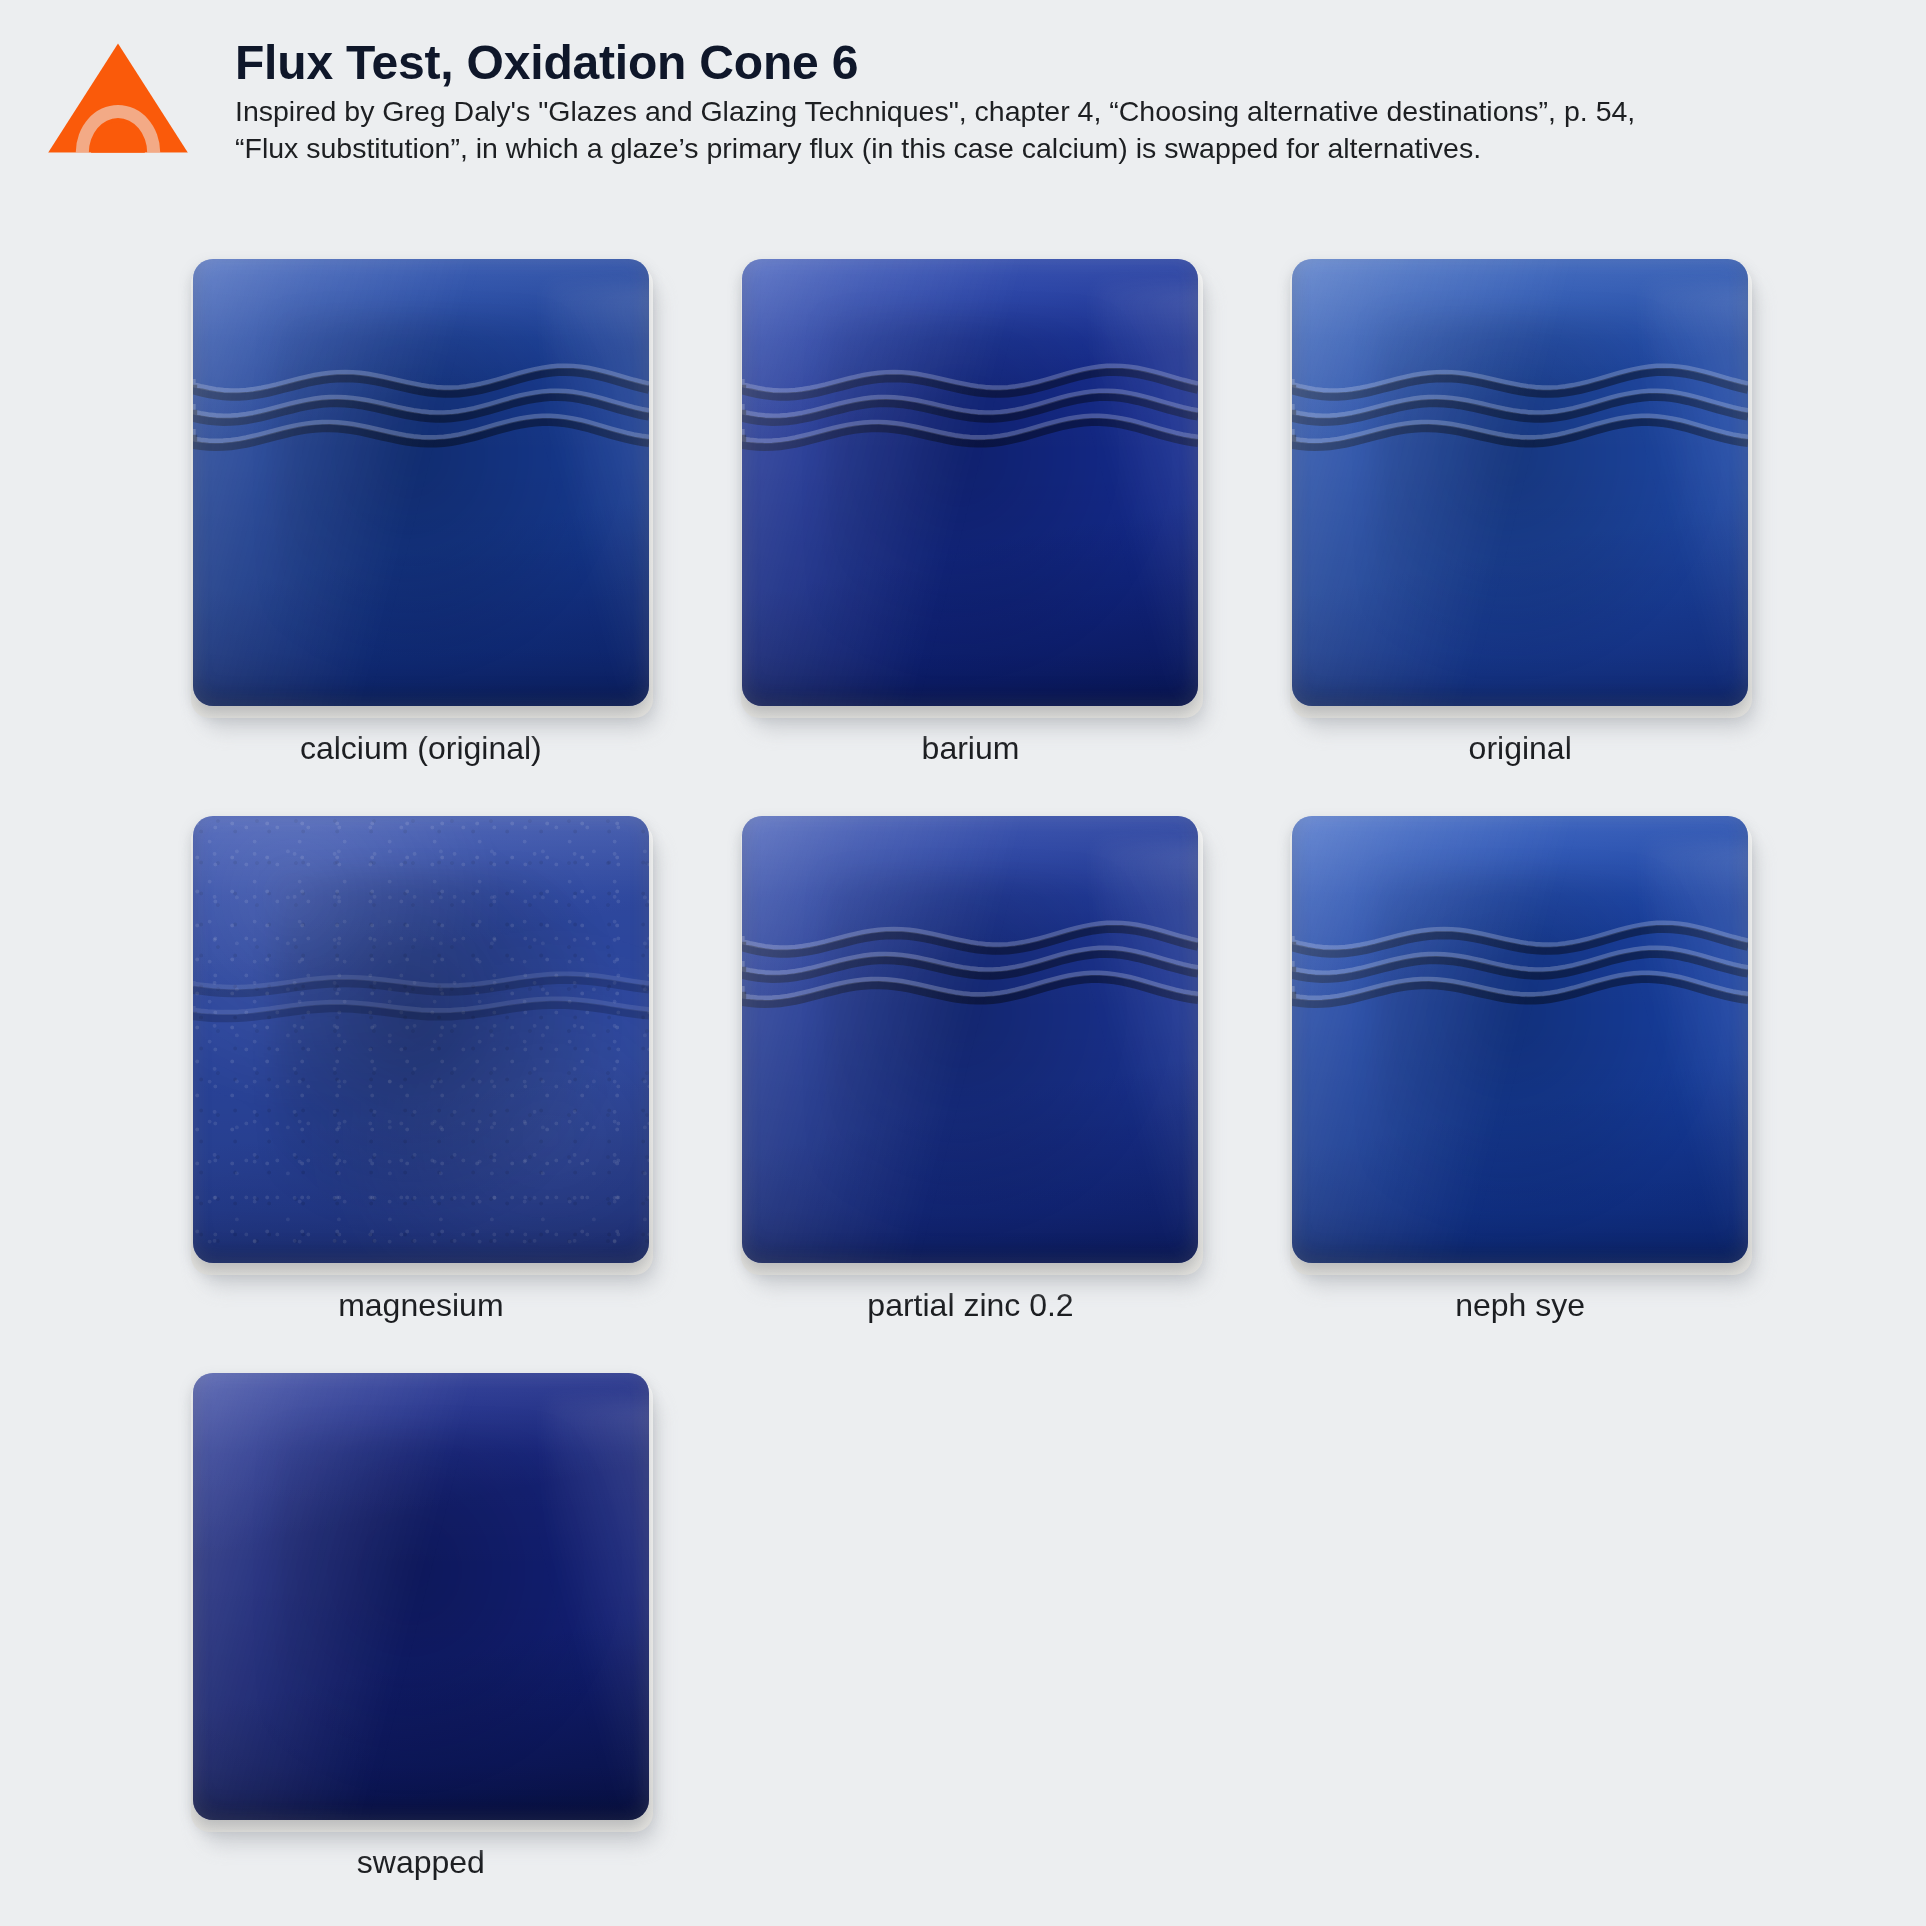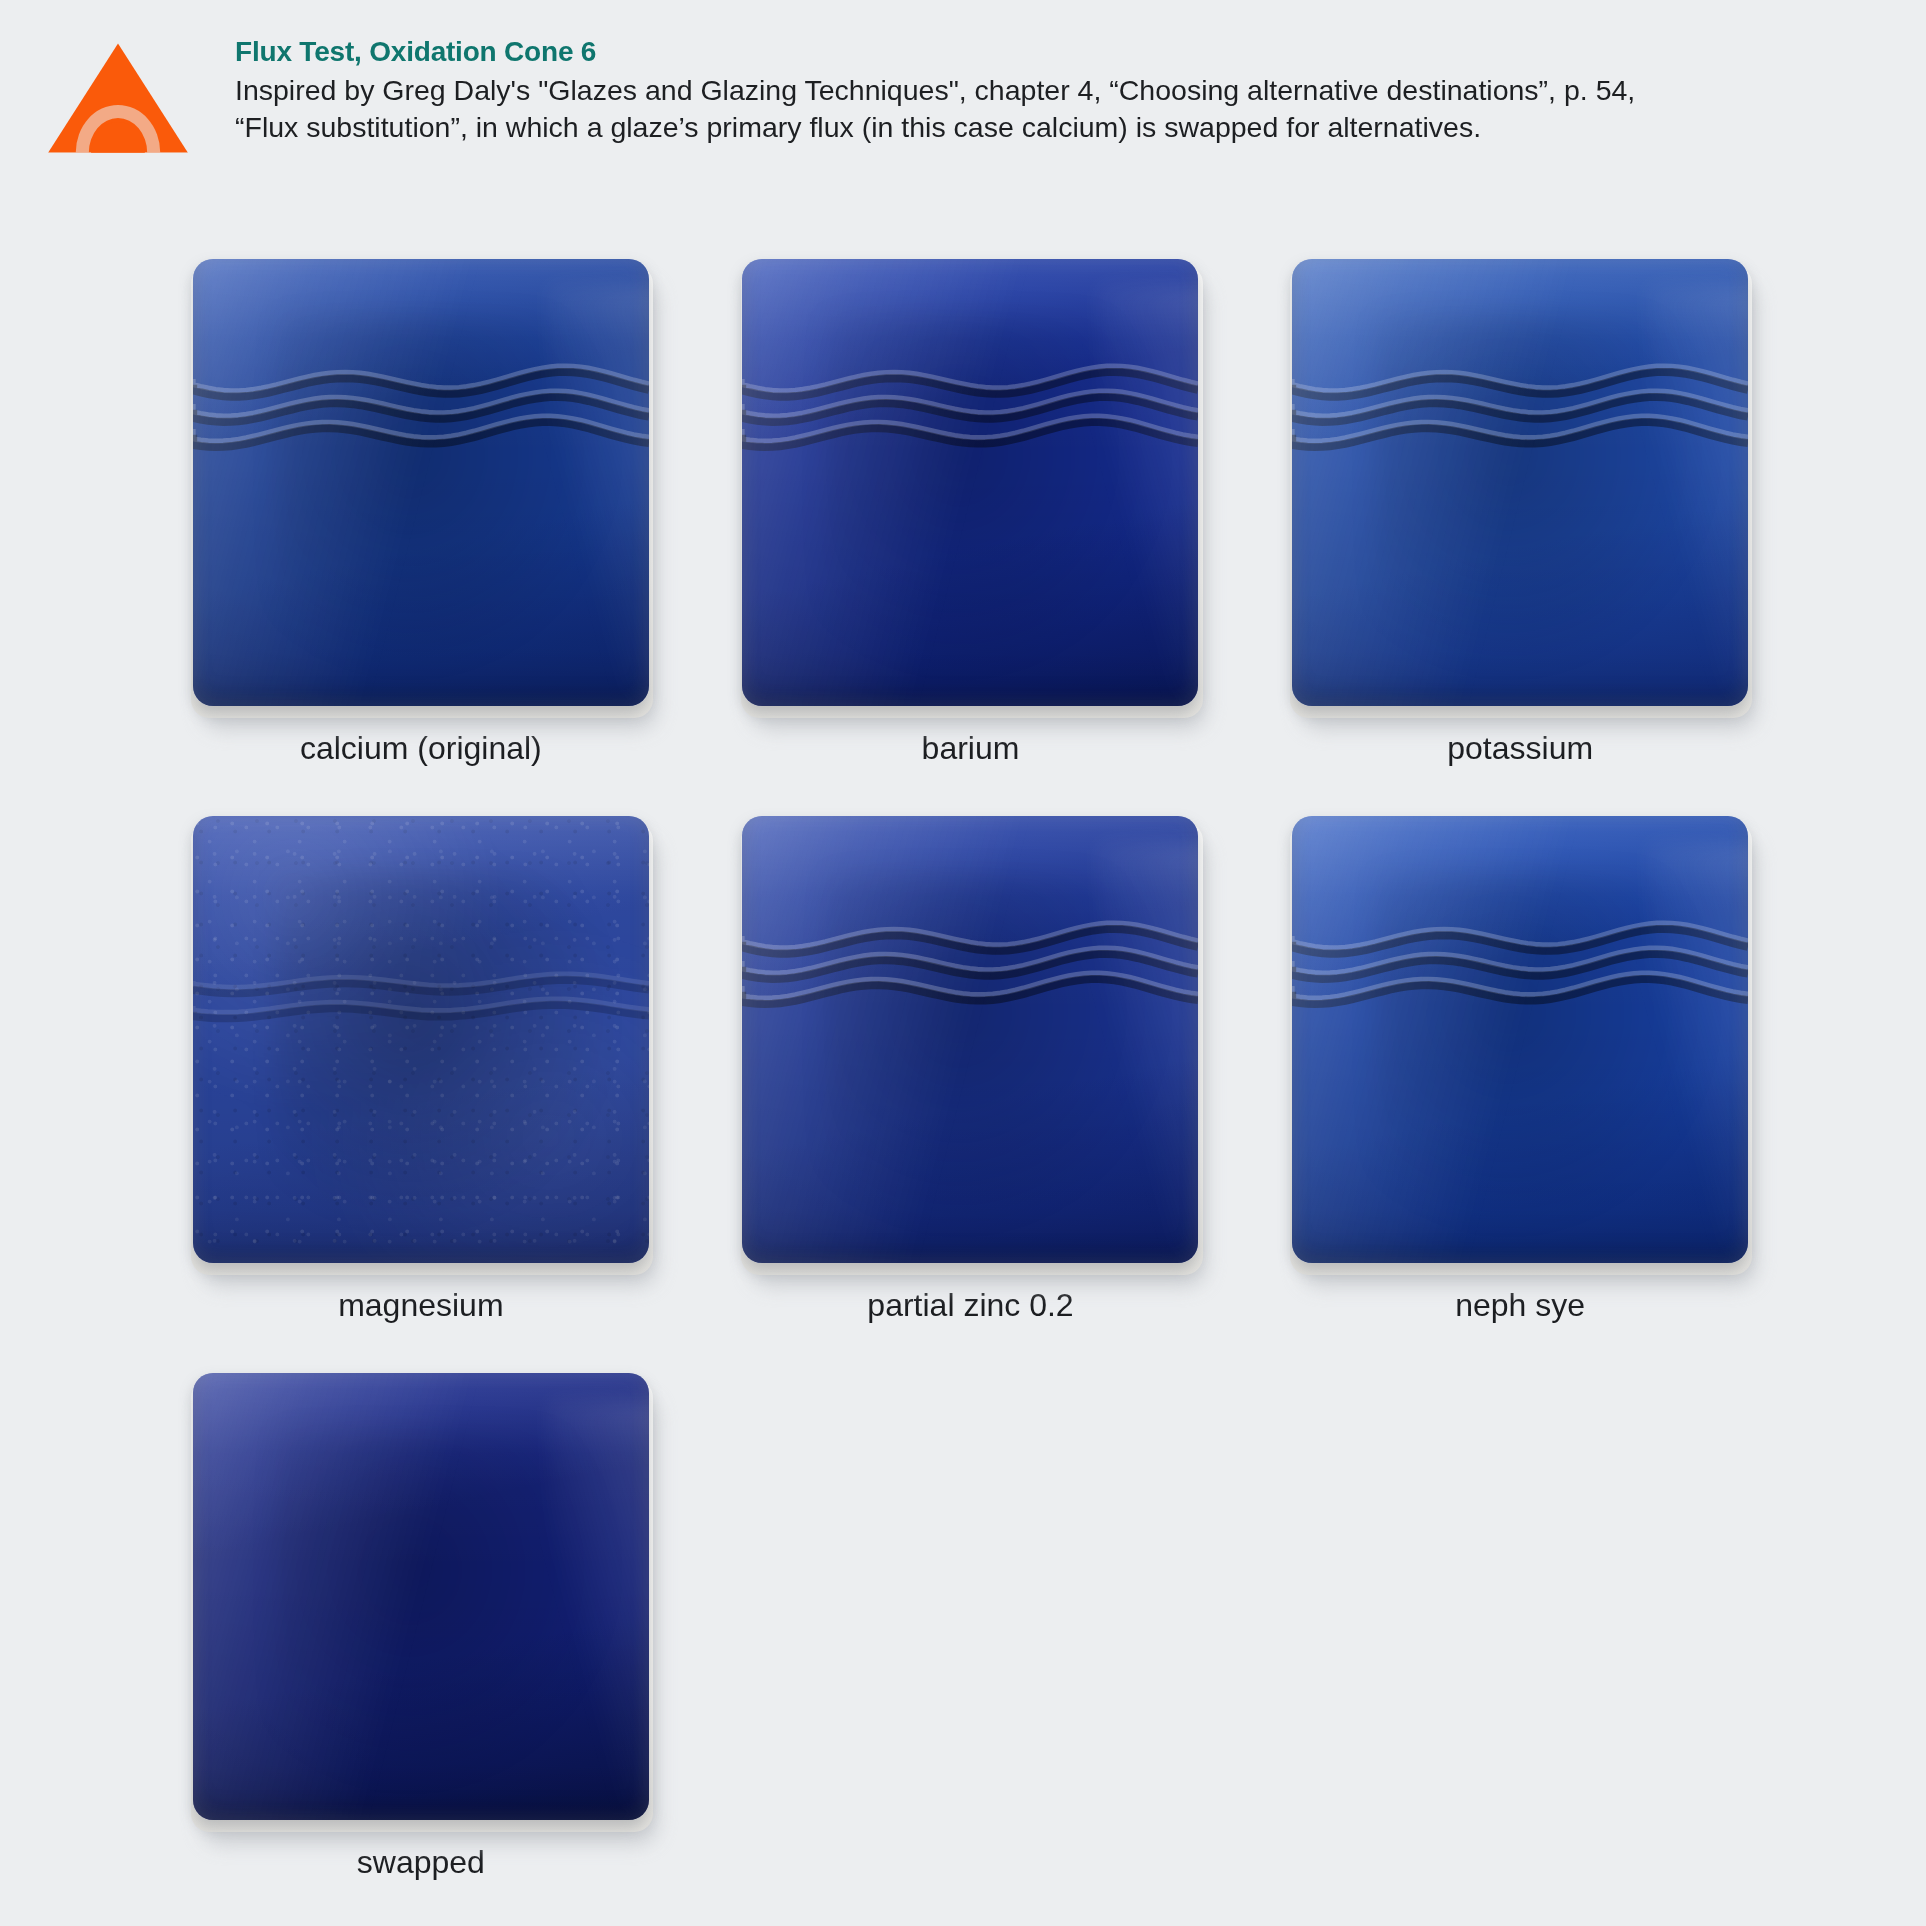--- a/index.html
+++ b/index.html
@@ -23,23 +23,23 @@
     position: absolute;
     left: 45px; top: 37px;
     width: 146px; height: 116px;
   }
   .header-text {
     position: absolute;
     left: 235px; top: 37px;
     width: 1618px;
   }
   .title {
-    font-size: 28px;
+    font-size: 48px;
     font-weight: bold;
-    color: #0f766e;
+    color: #0f172a;
     letter-spacing: -0.2px;
     margin: 0 0 4.6px 0;
     line-height: 1.08;
   }
   .subtitle {
     font-size: 28.5px;
     color: #1d1f22;
     line-height: 1.30;
     margin: 0;
     max-width: 1410px;
@@ -292,21 +292,21 @@
               <path d="M 0 110 L 0 123.5 L 10 125.1 L 20 126.1 L 30 126.4 L 40 126.2 L 50 125.3 L 60 123.9 L 70 122.0 L 80 119.7 L 90 117.2 L 100 114.5 L 110 111.7 L 120 109.1 L 130 106.6 L 140 104.5 L 150 102.8 L 160 101.6 L 170 100.9 L 180 100.8 L 190 101.3 L 200 102.3 L 210 103.7 L 220 105.6 L 230 107.8 L 240 110.1 L 250 112.5 L 260 114.8 L 270 117.0 L 280 118.9 L 290 120.3 L 300 121.3 L 310 121.8 L 320 121.6 L 330 120.9 L 340 119.6 L 350 117.8 L 360 115.5 L 370 112.9 L 380 110.0 L 390 107.0 L 400 104.0 L 410 101.1 L 420 98.5 L 430 96.3 L 440 94.5 L 450 93.2 L 460 92.5 L 470 92.5 L 480 93.1 L 490 94.3 L 500 96.1 L 510 98.3 L 520 100.9 L 530 103.8 L 540 106.8 L 550 109.9 L 560 112.8 L 570 115.5 L 580 117.8 L 590 119.7 L 600 121.0" fill="none" stroke="rgba(255,255,255,0.22)" stroke-width="7"></path>
               <path d="M 0 118 L 0 131.5 L 10 133.1 L 20 134.1 L 30 134.4 L 40 134.2 L 50 133.3 L 60 131.9 L 70 130.0 L 80 127.7 L 90 125.2 L 100 122.5 L 110 119.7 L 120 117.1 L 130 114.6 L 140 112.5 L 150 110.8 L 160 109.6 L 170 108.9 L 180 108.8 L 190 109.3 L 200 110.3 L 210 111.7 L 220 113.6 L 230 115.8 L 240 118.1 L 250 120.5 L 260 122.8 L 270 125.0 L 280 126.9 L 290 128.3 L 300 129.3 L 310 129.8 L 320 129.6 L 330 128.9 L 340 127.6 L 350 125.8 L 360 123.5 L 370 120.9 L 380 118.0 L 390 115.0 L 400 112.0 L 410 109.1 L 420 106.5 L 430 104.3 L 440 102.5 L 450 101.2 L 460 100.5 L 470 100.5 L 480 101.1 L 490 102.3 L 500 104.1 L 510 106.3 L 520 108.9 L 530 111.8 L 540 114.8 L 550 117.9 L 560 120.8 L 570 123.5 L 580 125.8 L 590 127.7 L 600 129.0" fill="none" stroke="rgba(0,0,0,0.4)" stroke-width="11"></path>
             </svg>
           </div>
           <div class="gloss"></div>
           <div class="gloss2"></div>
           <div class="pool"></div>
           <div class="rim"></div>
         </div>
       </div>
-      <div class="label">potassium</div>
+      <div class="label">original</div>
     </div>
     <div class="cell">
       <div class="tile-wrap">
         <div class="tile-shadow"></div>
         <div class="bisque"></div>
         <div class="tile">
           <div class="glaze" style="background: linear-gradient(168deg, rgb(64, 89, 180) 0%, rgb(42, 68, 155) 34%, rgb(42, 68, 155) 62%, rgb(29, 49, 130) 100%);"></div>
           <div class="matte"></div>
           <div class="mottle" style="opacity: 0.5;"></div>
           <div class="darkpatch"></div>

